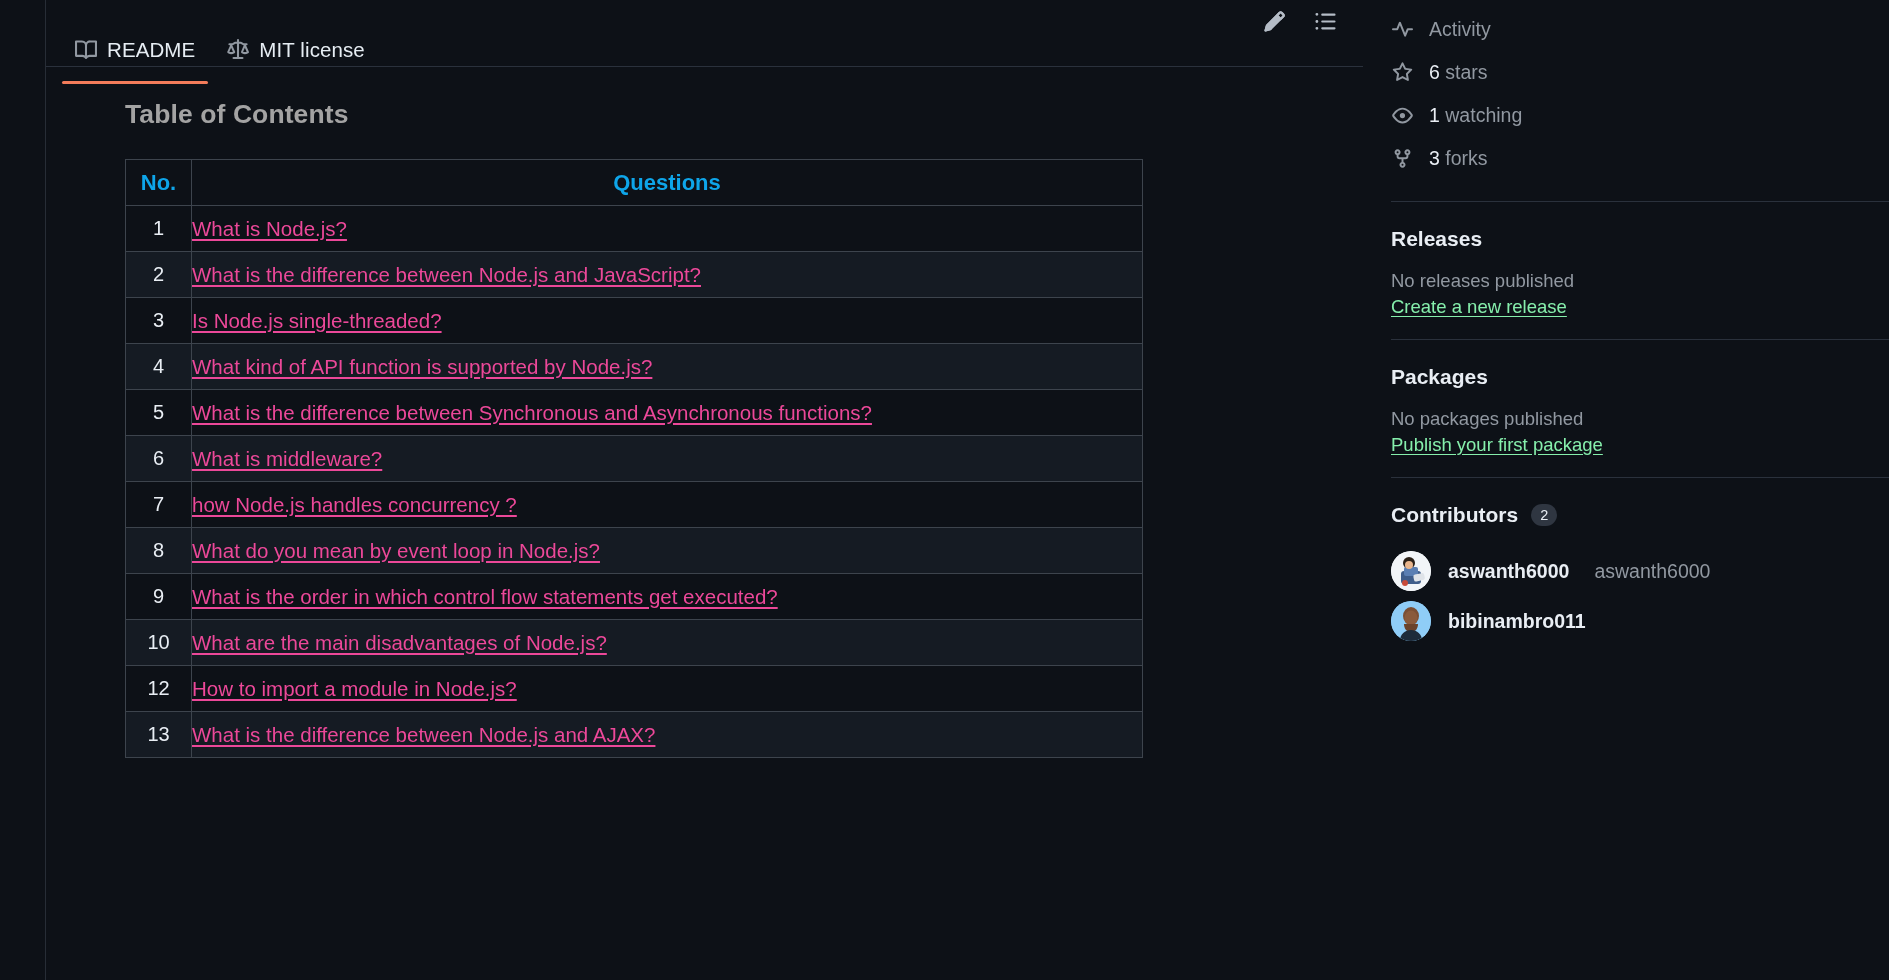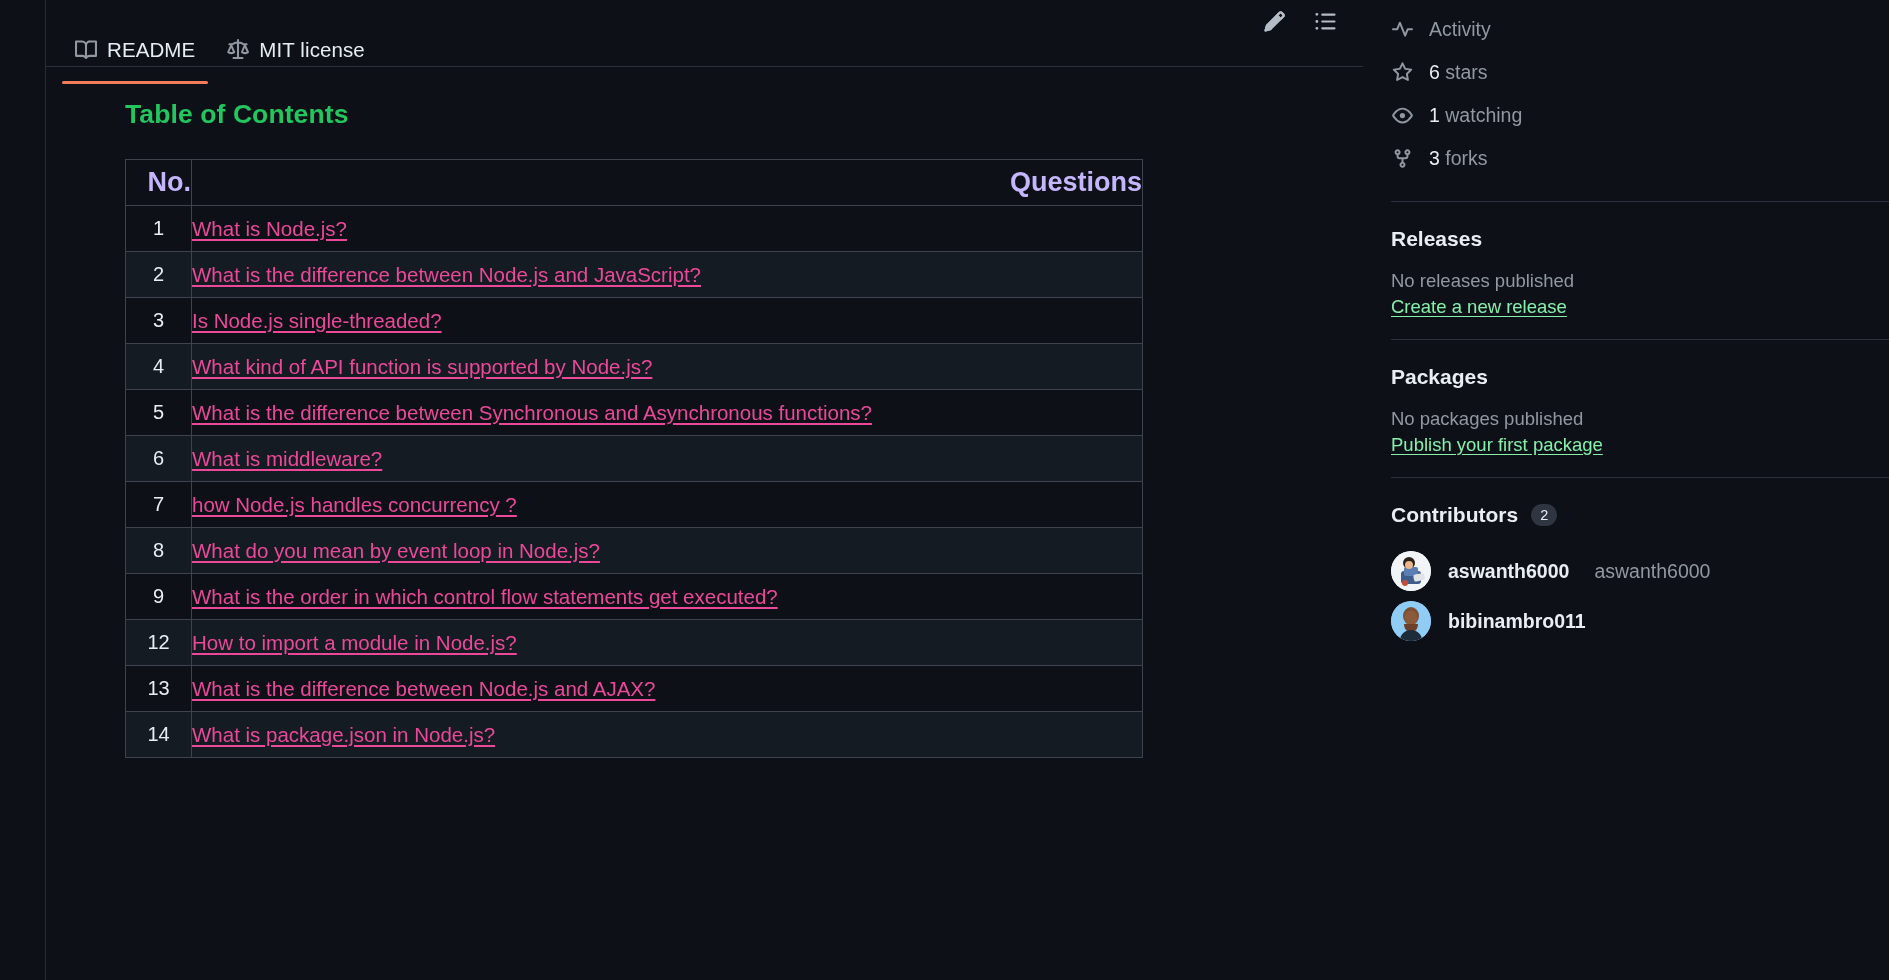--- a/index.html
+++ b/index.html
@@ -78,21 +78,21 @@
     gap: 28px;
   }
   .tab-actions .act { color: #b4bcc6; cursor: pointer; display: flex; }
 
   .readme-body {
     padding: 32px 0 0 79px;
   }
   .doc-title {
     font-size: 26.5px;
     font-weight: bold;
-    color: #22c55e;
+    color: #a3a3a3;
     margin: 0 0 29px 0;
     letter-spacing: .1px;
   }
 
   table.toc {
     border-collapse: collapse;
     table-layout: fixed;
     width: 1017px;
     border: 1px solid #3d444d;
   }
@@ -100,24 +100,24 @@
     border: 1px solid #3d444d;
     padding: 0;
     height: 46px;
     vertical-align: middle;
   }
   table.toc th.col-no { width: 66px; }
   table.toc th.col-q  { width: 951px; }
 
   table.toc th {
     background: #0d1117;
-    color: #c4b5fd;
-    font-size: 27px;
+    color: #0ea5e9;
+    font-size: 22px;
     font-weight: bold;
-    text-align: right;
+    text-align: center;
   }
   table.toc th.col-no { font-weight: bold; }
 
   table.toc tbody tr:nth-child(odd)  td { background: #0d1117; }
   table.toc tbody tr:nth-child(even) td { background: #151b23; }
 
   td.num {
     text-align: center;
     color: #e9eef4;
     font-size: 20px;
@@ -278,30 +278,30 @@
             </tr>
             <tr>
               <td class="num">8</td>
               <td class="q"><a>What do you mean by event loop in Node.js?</a></td>
             </tr>
             <tr>
               <td class="num">9</td>
               <td class="q"><a>What is the order in which control flow statements get executed?</a></td>
             </tr>
             <tr>
+              <td class="num">10</td>
+              <td class="q"><a>What are the main disadvantages of Node.js?</a></td>
+            </tr>
+            <tr>
               <td class="num">12</td>
               <td class="q"><a>How to import a module in Node.js?</a></td>
             </tr>
             <tr>
               <td class="num">13</td>
               <td class="q"><a>What is the difference between Node.js and AJAX?</a></td>
-            </tr>
-            <tr>
-              <td class="num">14</td>
-              <td class="q"><a>What is package.json in Node.js?</a></td>
             </tr>
           </tbody>
       </table>
     </div>
   </div>
 
   <div class="sidebar">
     <div class="side-inner">
 
       <div class="stat-row">

